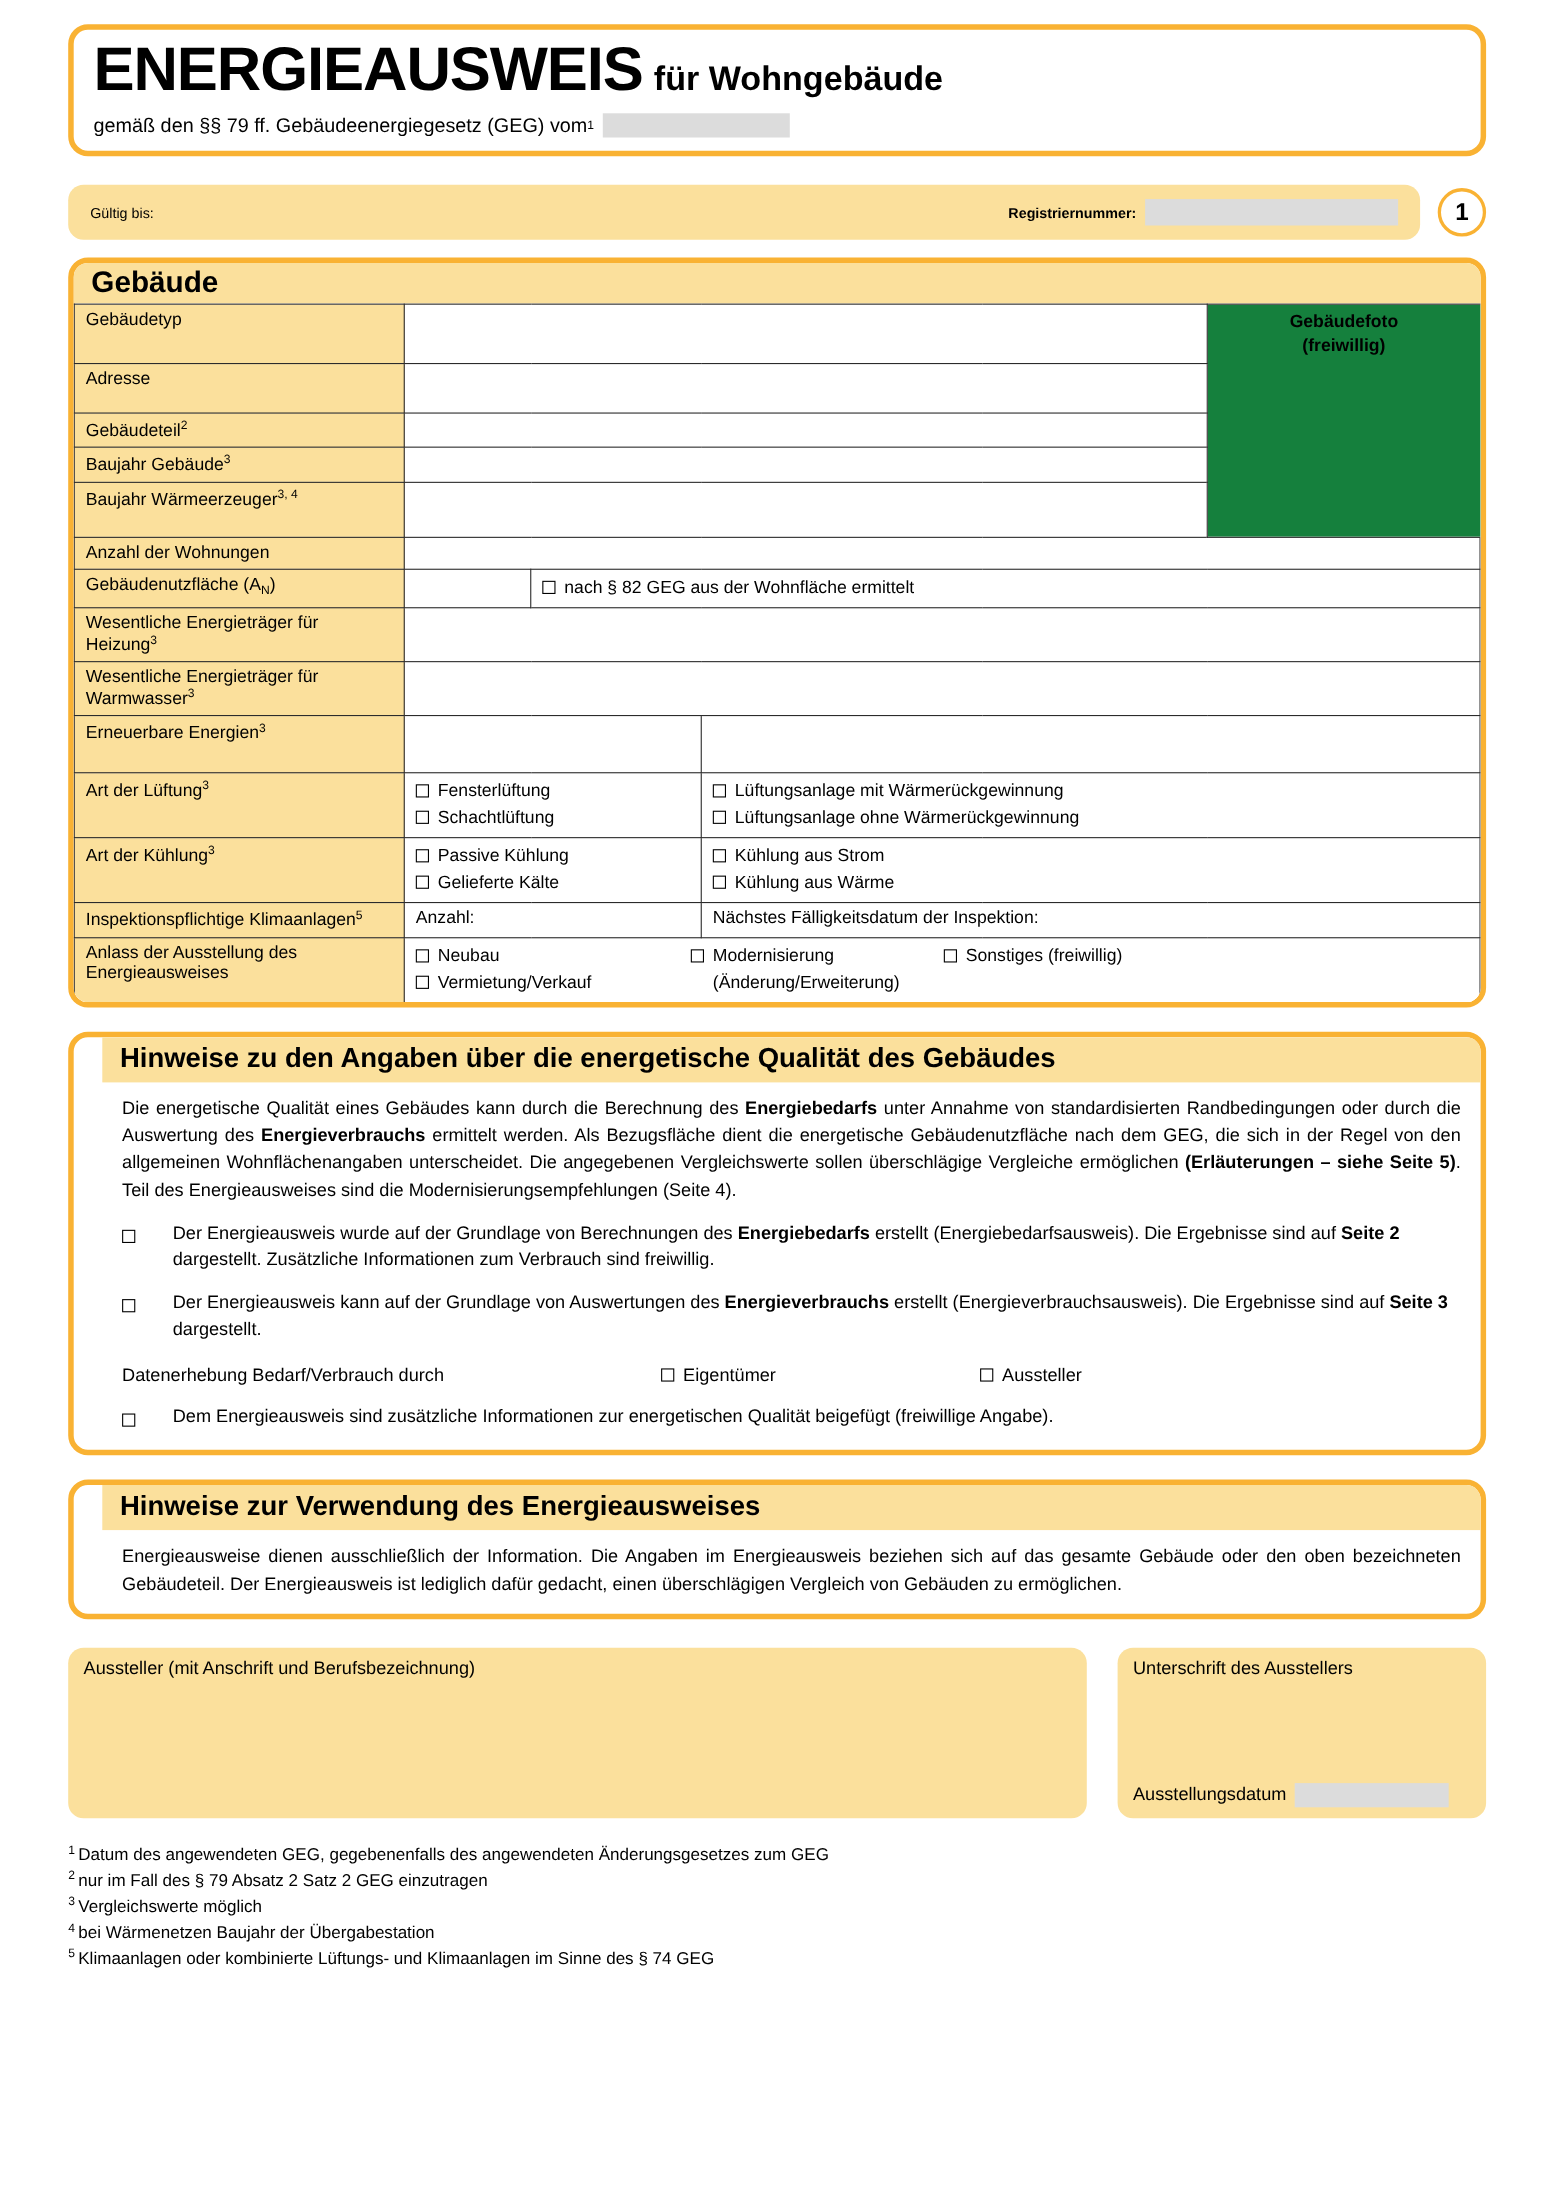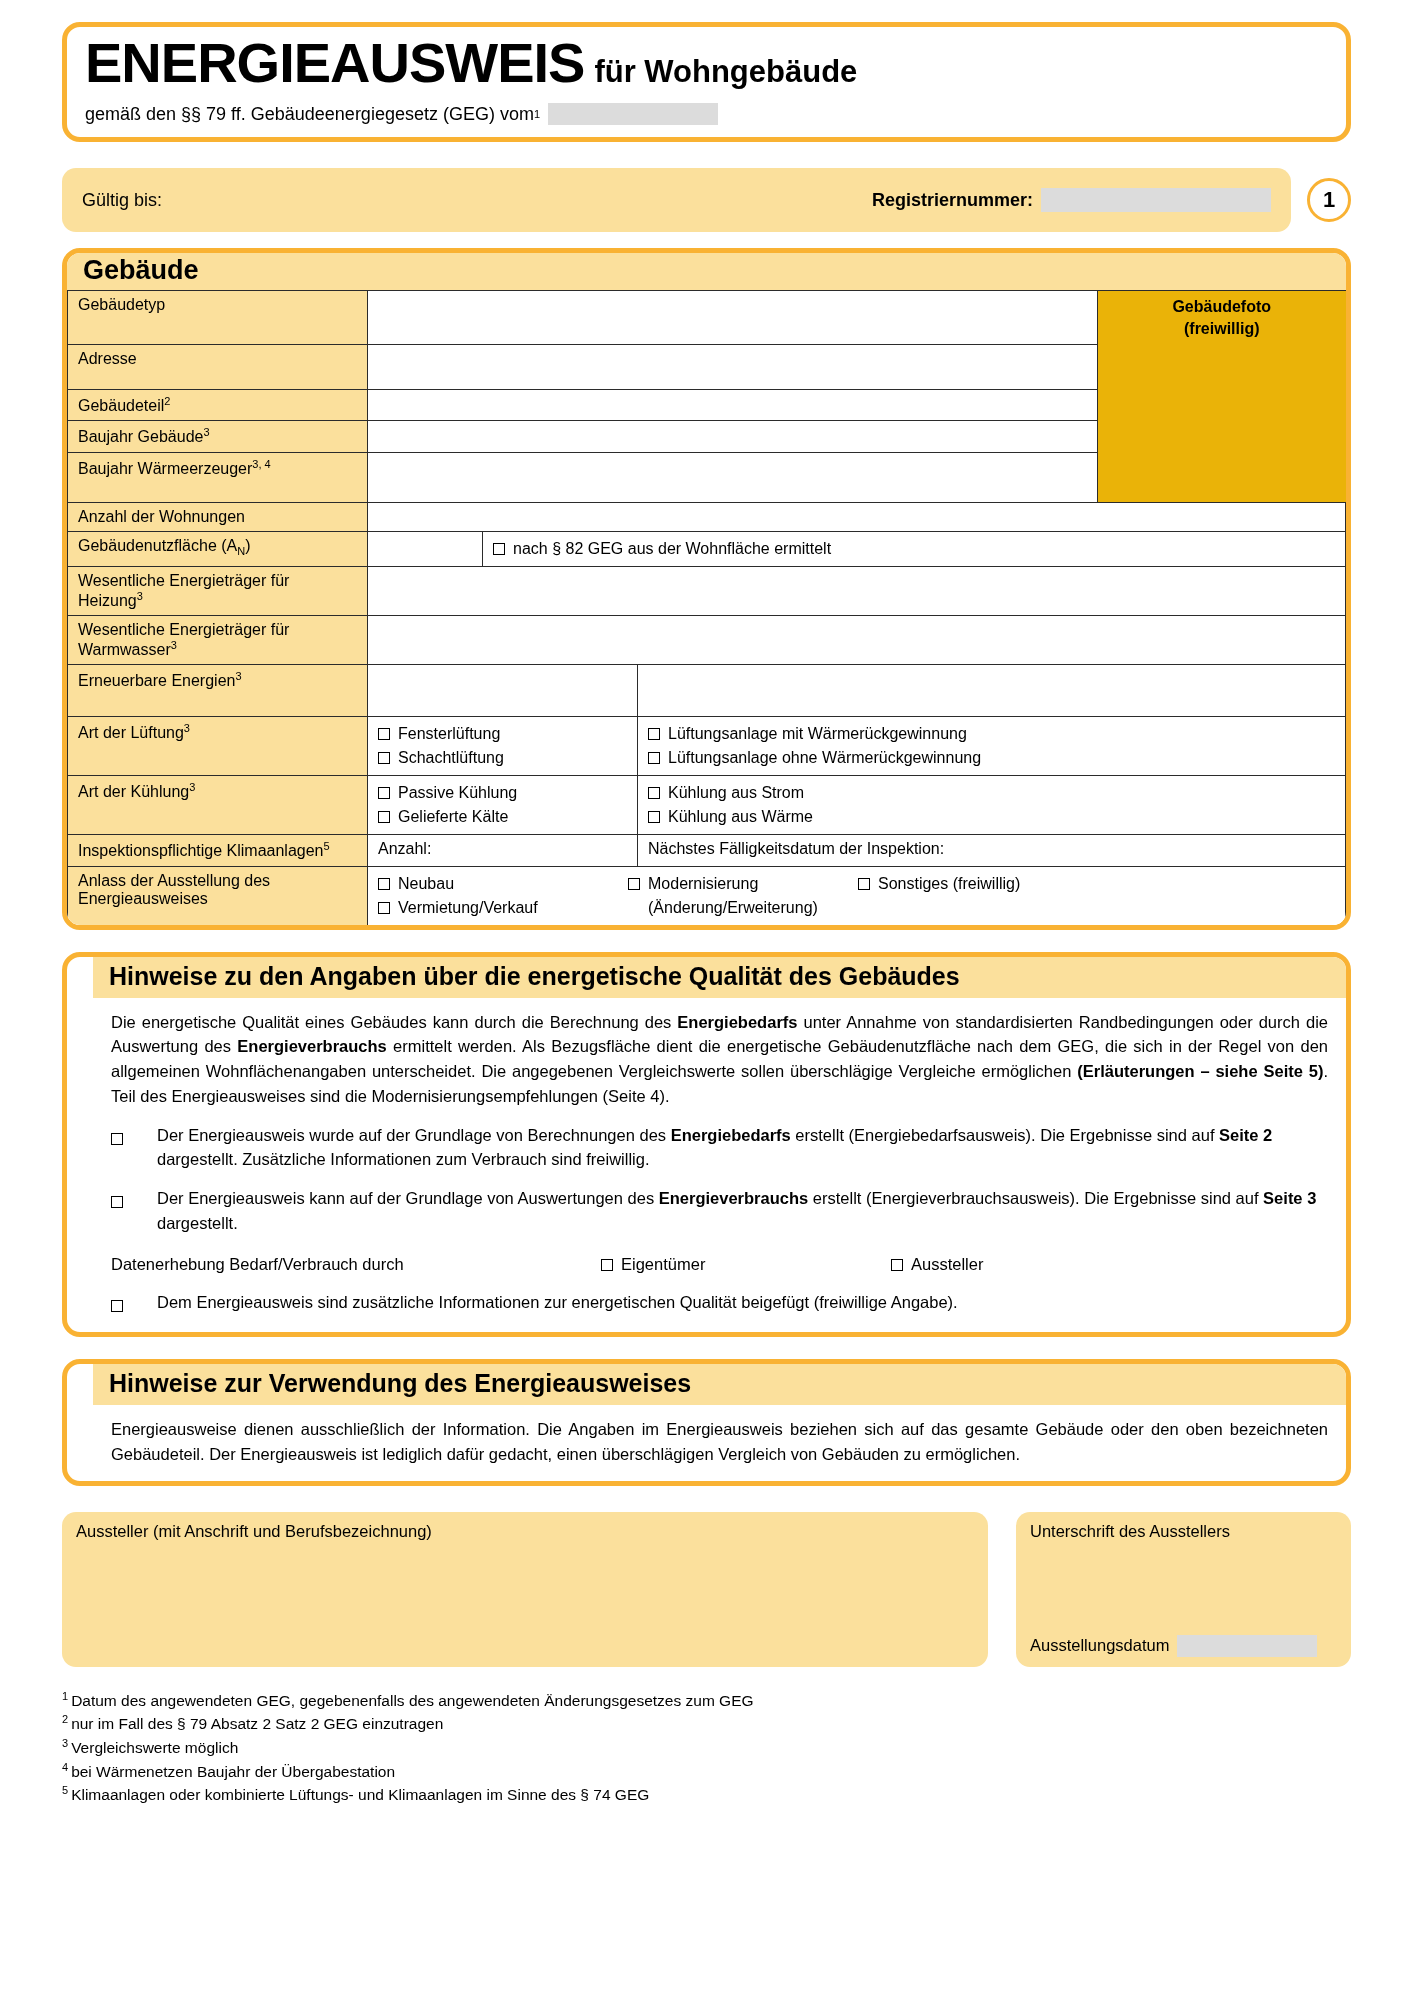--- a/index.html
+++ b/index.html
@@ -38,24 +38,24 @@
     display: inline-block; background: #DCDCDC; height: 22px;
     width: 170px; margin-left: 8px; vertical-align: middle;
   }
 
   
   .validbar-wrap { margin-top: 26px; display: flex; align-items: center; }
   .validbar {
     flex: 1;
     background: #FBE09C;
     border-radius: 14px;
-    height: 64px;
+    height: 50px;
     display: flex; align-items: center;
     padding: 0 20px;
-    font-size: 18px;
+    font-size: 13px;
   }
   .validbar .left { flex: 0 0 auto; }
   .validbar .right { margin-left: auto; display: flex; align-items: center; font-weight: bold; }
   .validbar .right .blank-grey { width: 230px; height: 24px; }
   .page-num {
     width: 44px; height: 44px; border: 3px solid #F9B233; border-radius: 50%;
     margin-left: 16px; display: flex; align-items: center; justify-content: center;
     font-size: 22px; font-weight: bold;
   }
 
@@ -65,21 +65,21 @@
   table.geb { border-collapse: collapse; width: 100%; table-layout: fixed; background:#fff; }
   table.geb td {
     border: 1.5px solid #2b2b2b;
     font-size: 16px;
     padding: 5px 10px;
     vertical-align: top;
   }
   td.lab { background: #FBE09C; border-left: none; }
   td.val { background: #ffffff; }
   .photo-cell {
-    background: #eab308; text-align: center; vertical-align: middle;
+    background: #15803d; text-align: center; vertical-align: middle;
     font-size: 17px; font-weight: bold; line-height: 1.35;
     border-right: none !important;
   }
   .cb { display: inline-block; width: 12px; height: 12px; border: 1.5px solid #000;
         margin-right: 8px; vertical-align: -1px; background:#fff; }
   .cbline { white-space: nowrap; font-size: 16px; line-height: 1.5; }
   .cbgrid { display: flex; }
   .cbgrid > div { }
 
   

